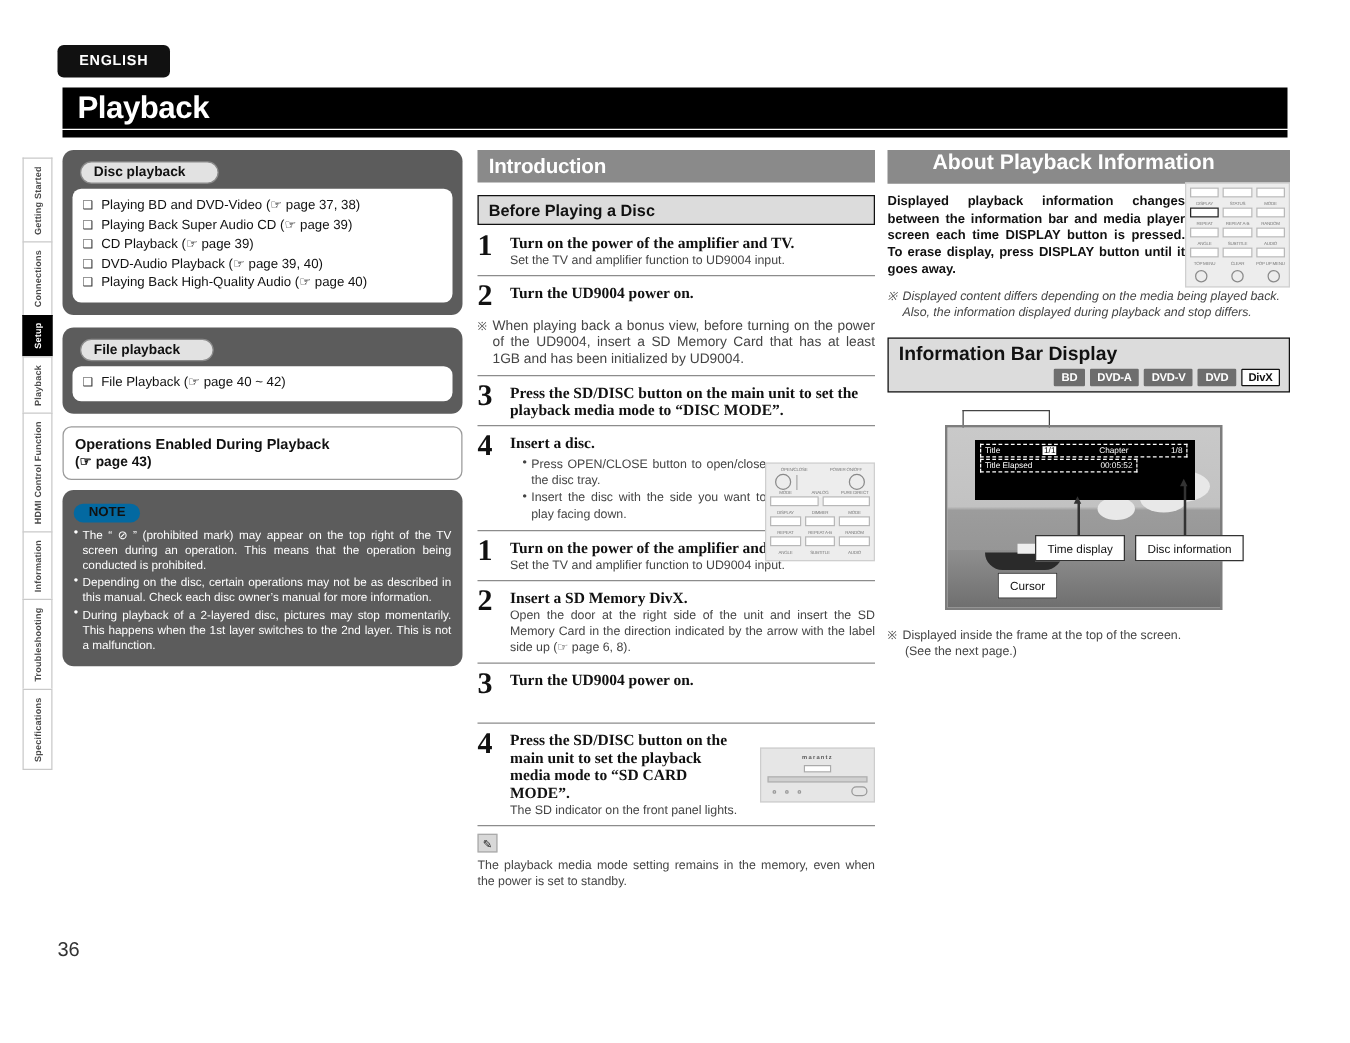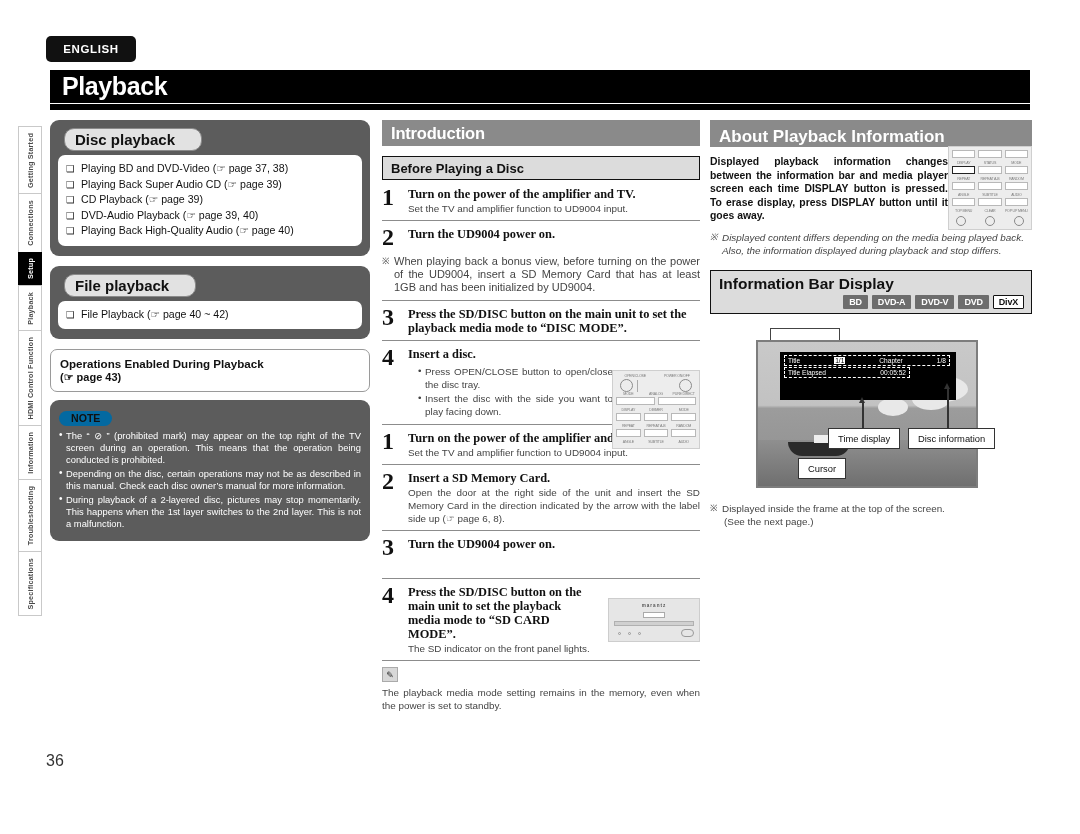--- a/index.html
+++ b/index.html
@@ -88,21 +88,21 @@
     background:#ffffff;
     border-radius:7px;
     padding:6px 8px 7px 8px;
     position:relative;
   }
   .pill {
     display:inline-block;
     background:#e2e2e2;
     border:1px solid #8a8a8a;
     border-radius:10px;
-    font-size:15px; font-weight:bold;
+    font-size:11px; font-weight:bold;
     color:#111;
     padding:2px 26px 2px 10px;
     margin:0 0 4px 6px;
     position:relative;
     z-index:2;
   }
   .pill-wrap { margin-top:-1px; }
   ul.check-list { list-style:none; margin:0; padding:0; }
   ul.check-list li {
     font-size:10.6px; font-weight:normal; color:#111;
@@ -225,21 +225,21 @@
     border:1px solid #aaa;
     display:flex; align-items:center; justify-content:center;
     margin:6px 0 4px 0;
     font-size:9px; color:#222;
   }
   .foot-note { font-size:9.9px; color:#444; line-height:13px; text-align:justify; }
 
   
   #about-head {
     background:#8a8a8a; height:27px;
-    display:flex; align-items:flex-end; margin-bottom:8px;
+    display:flex; align-items:flex-start; margin-bottom:8px;padding-left:27px;
   }
   #about-head .t {
     color:#ffffff; font-size:17px; font-weight:bold; padding-left:9px;
   }
   .intro-bold {
     font-size:10.4px; font-weight:bold; color:#111;
     line-height:13.6px; text-align:justify;
     width:238px;
   }
   .kome-r {
@@ -519,21 +519,21 @@
 
 
   <div class="step">
     <div class="num">1</div>
     <div class="head">Turn on the power of the amplifier and TV.</div>
     <div class="body">Set the TV and amplifier function to UD9004 input.</div>
   </div>
 
   <div class="step">
     <div class="num">2</div>
-    <div class="head">Insert a SD Memory Card.</div>
+    <div class="head">Insert a SD Memory DivX.</div>
     <div class="body justify">Open the door at the right side of the unit and insert the SD Memory Card in the direction indicated by the arrow with the label side up (☞ page 6, 8).</div>
   </div>
 
   <div class="step" style="min-height:42px;">
     <div class="num">3</div>
     <div class="head">Turn the UD9004 power on.</div>
   </div>
 
   <div class="step">
     <div class="num">4</div>

